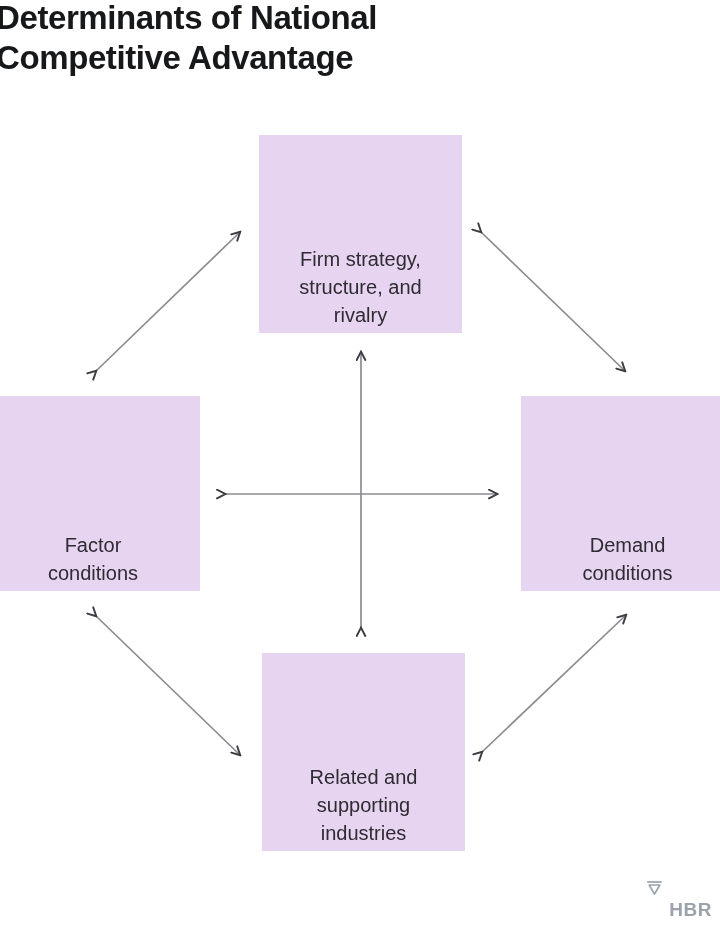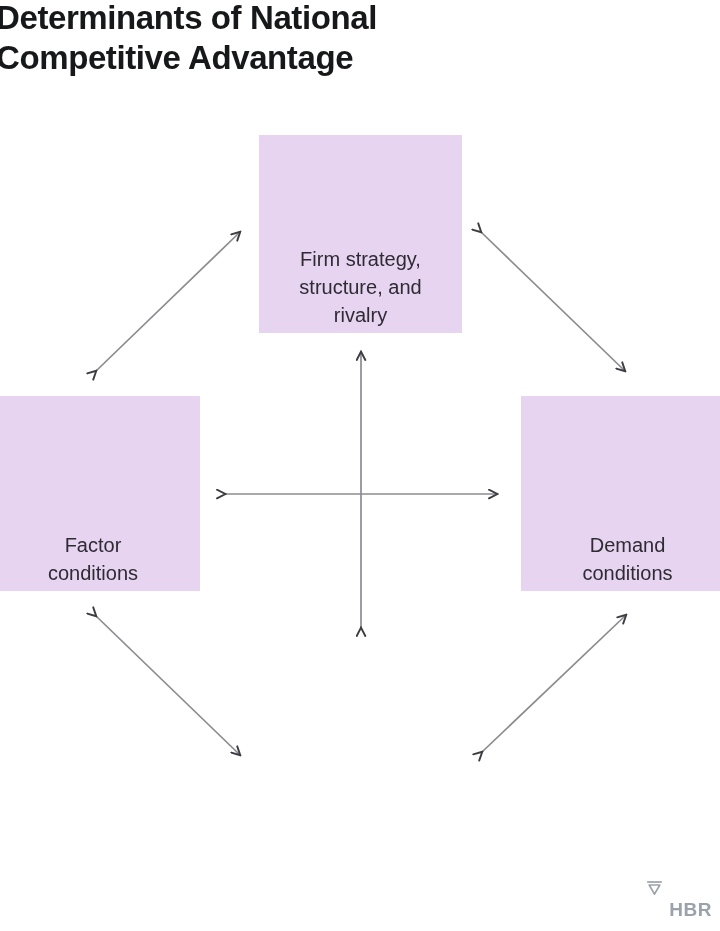--- a/index.html
+++ b/index.html
@@ -121,20 +121,25 @@
   <div class="box" id="box-left">
     <span>Factor
 conditions</span>
   </div>
 
   <div class="box" id="box-right">
     <span>Demand
 conditions</span>
   </div>
 
+  <div class="box" id="box-bottom">
+    <span>Related and
+supporting
+industries</span>
+  </div>
 
   <div id="hbr-logo">
     <svg width="17" height="18" viewBox="0 0 17 18" xmlns="http://www.w3.org/2000/svg">
       <path d="M2.0,3.0 L15.0,3.0" stroke="#9aa3ab" stroke-width="1.7" fill="none" stroke-linecap="square"></path>
       <path d="M3.2,6.0 L13.8,6.0 L8.5,15.2 Z" fill="none" stroke="#9aa3ab" stroke-width="1.7" stroke-linejoin="round"></path>
     </svg>
     <span id="hbr-wordmark">HBR</span>
   </div>
 
 </div>

